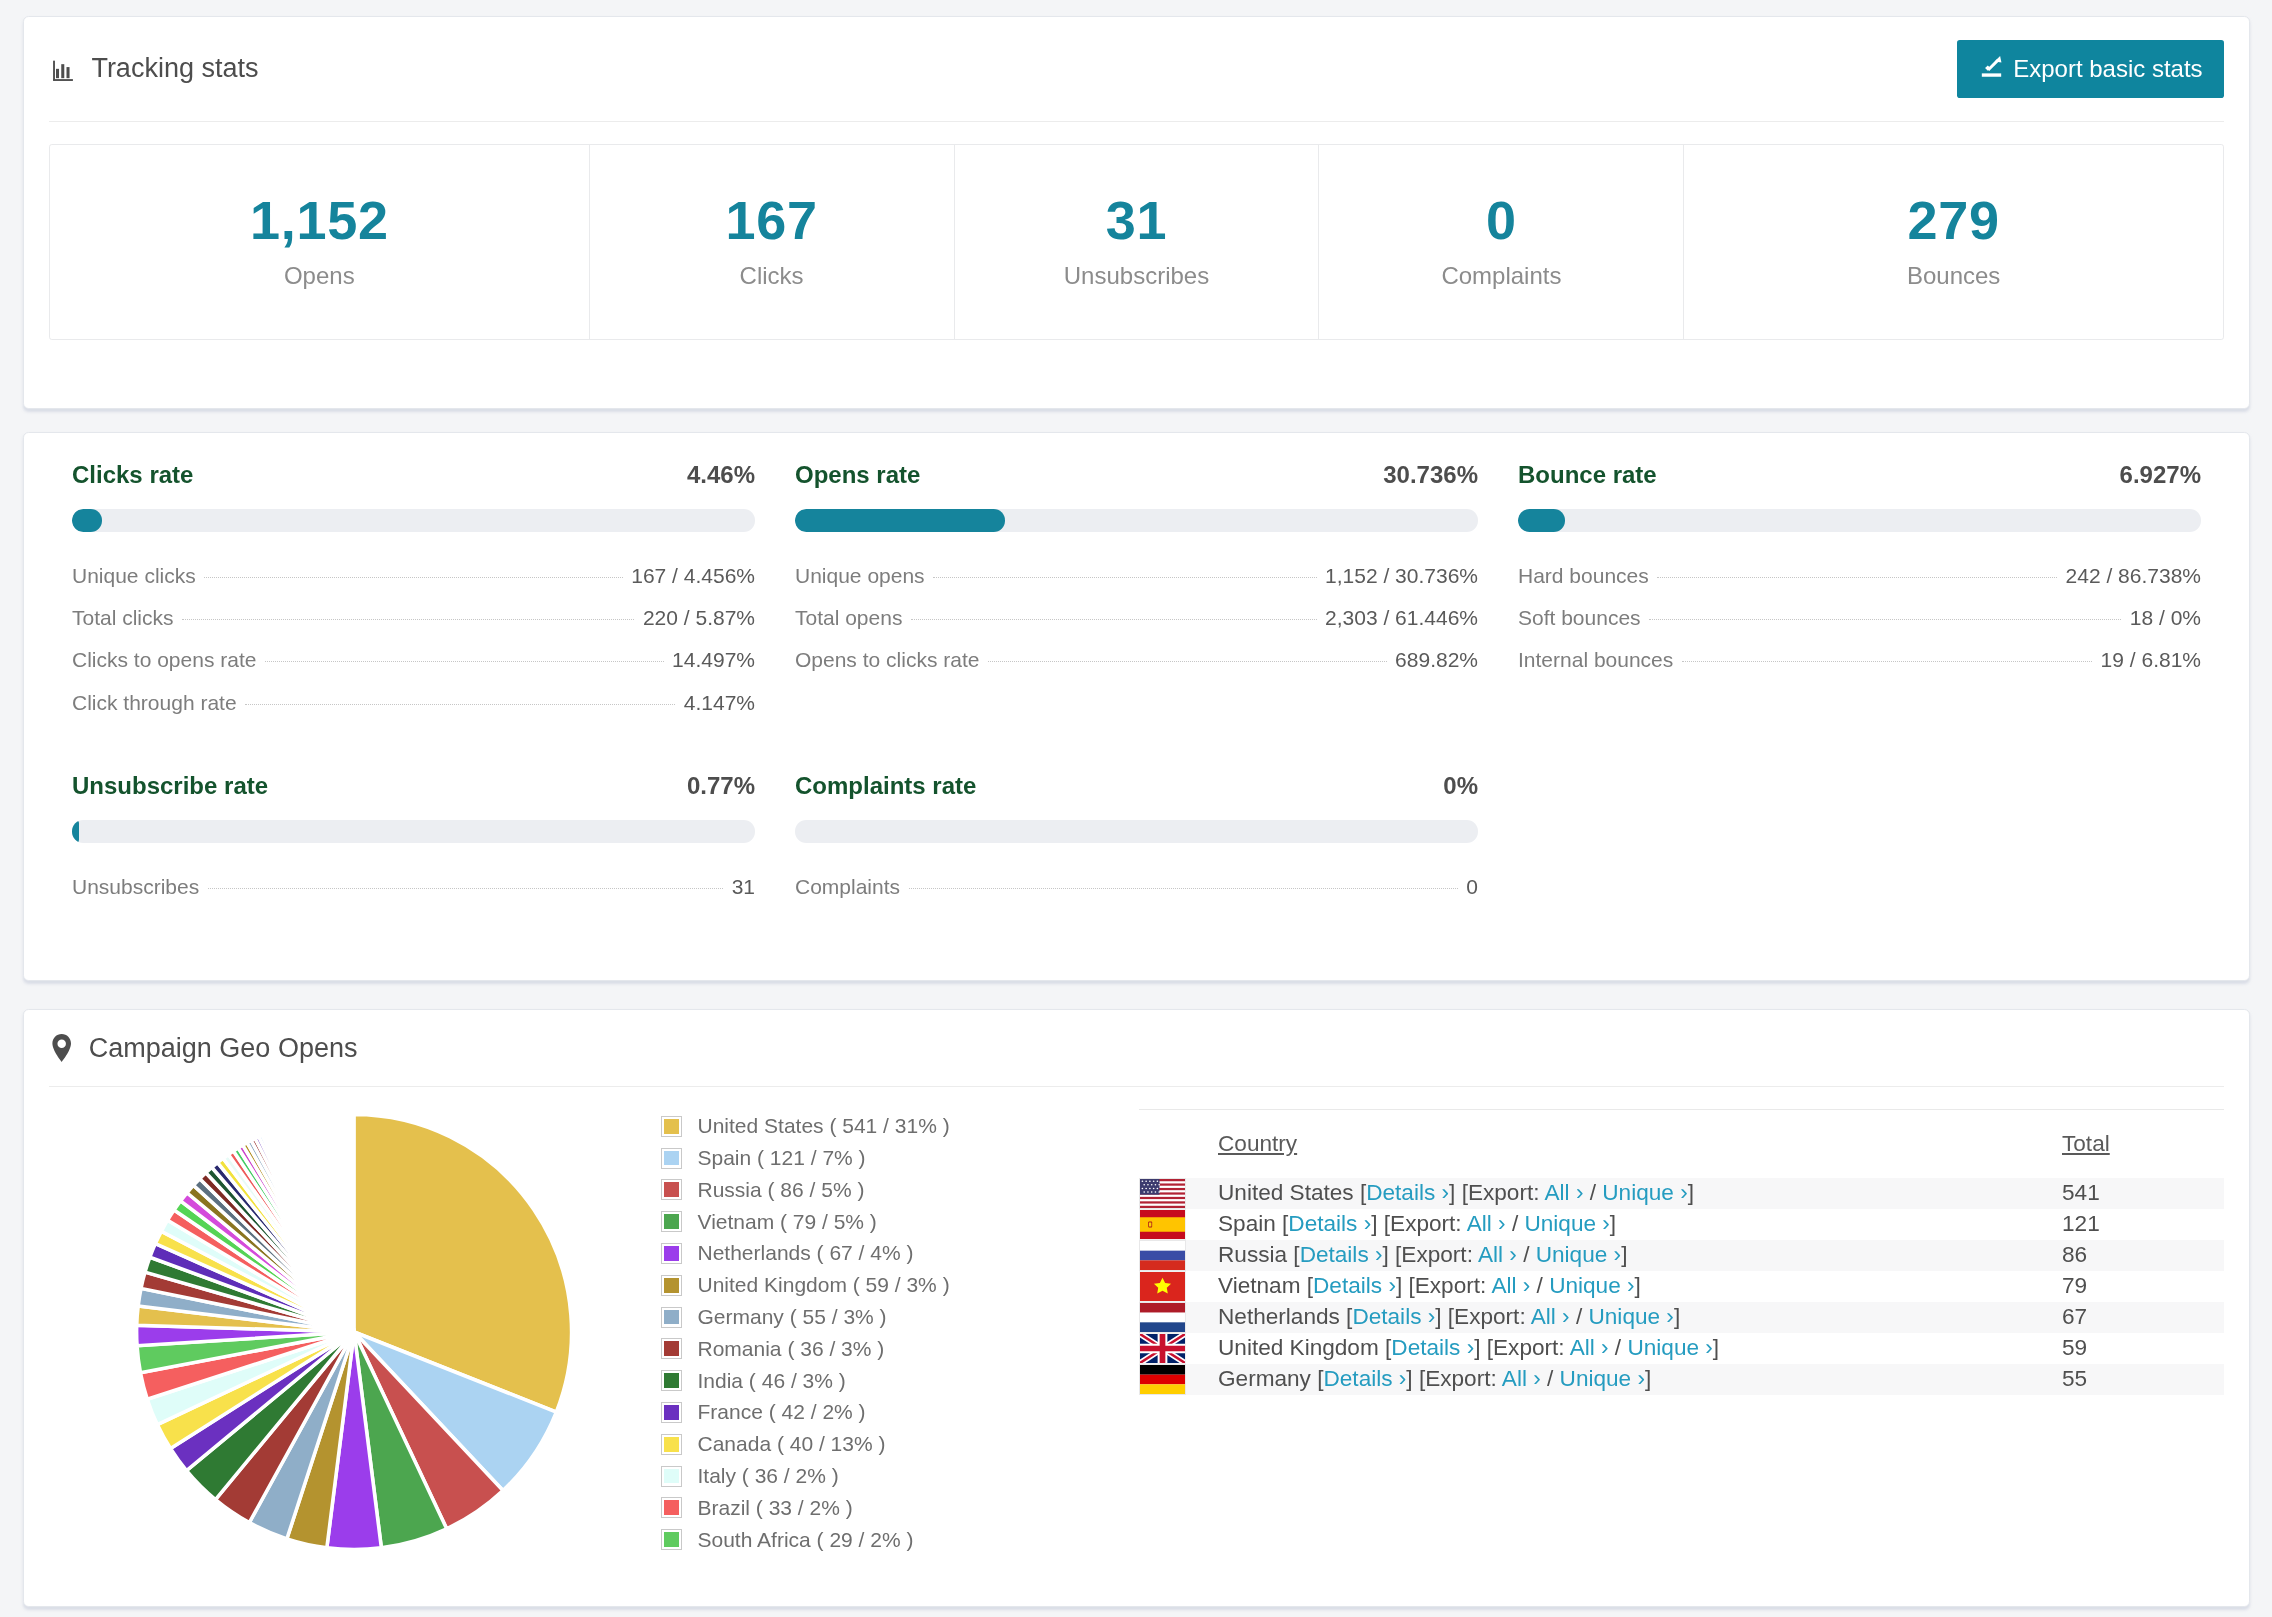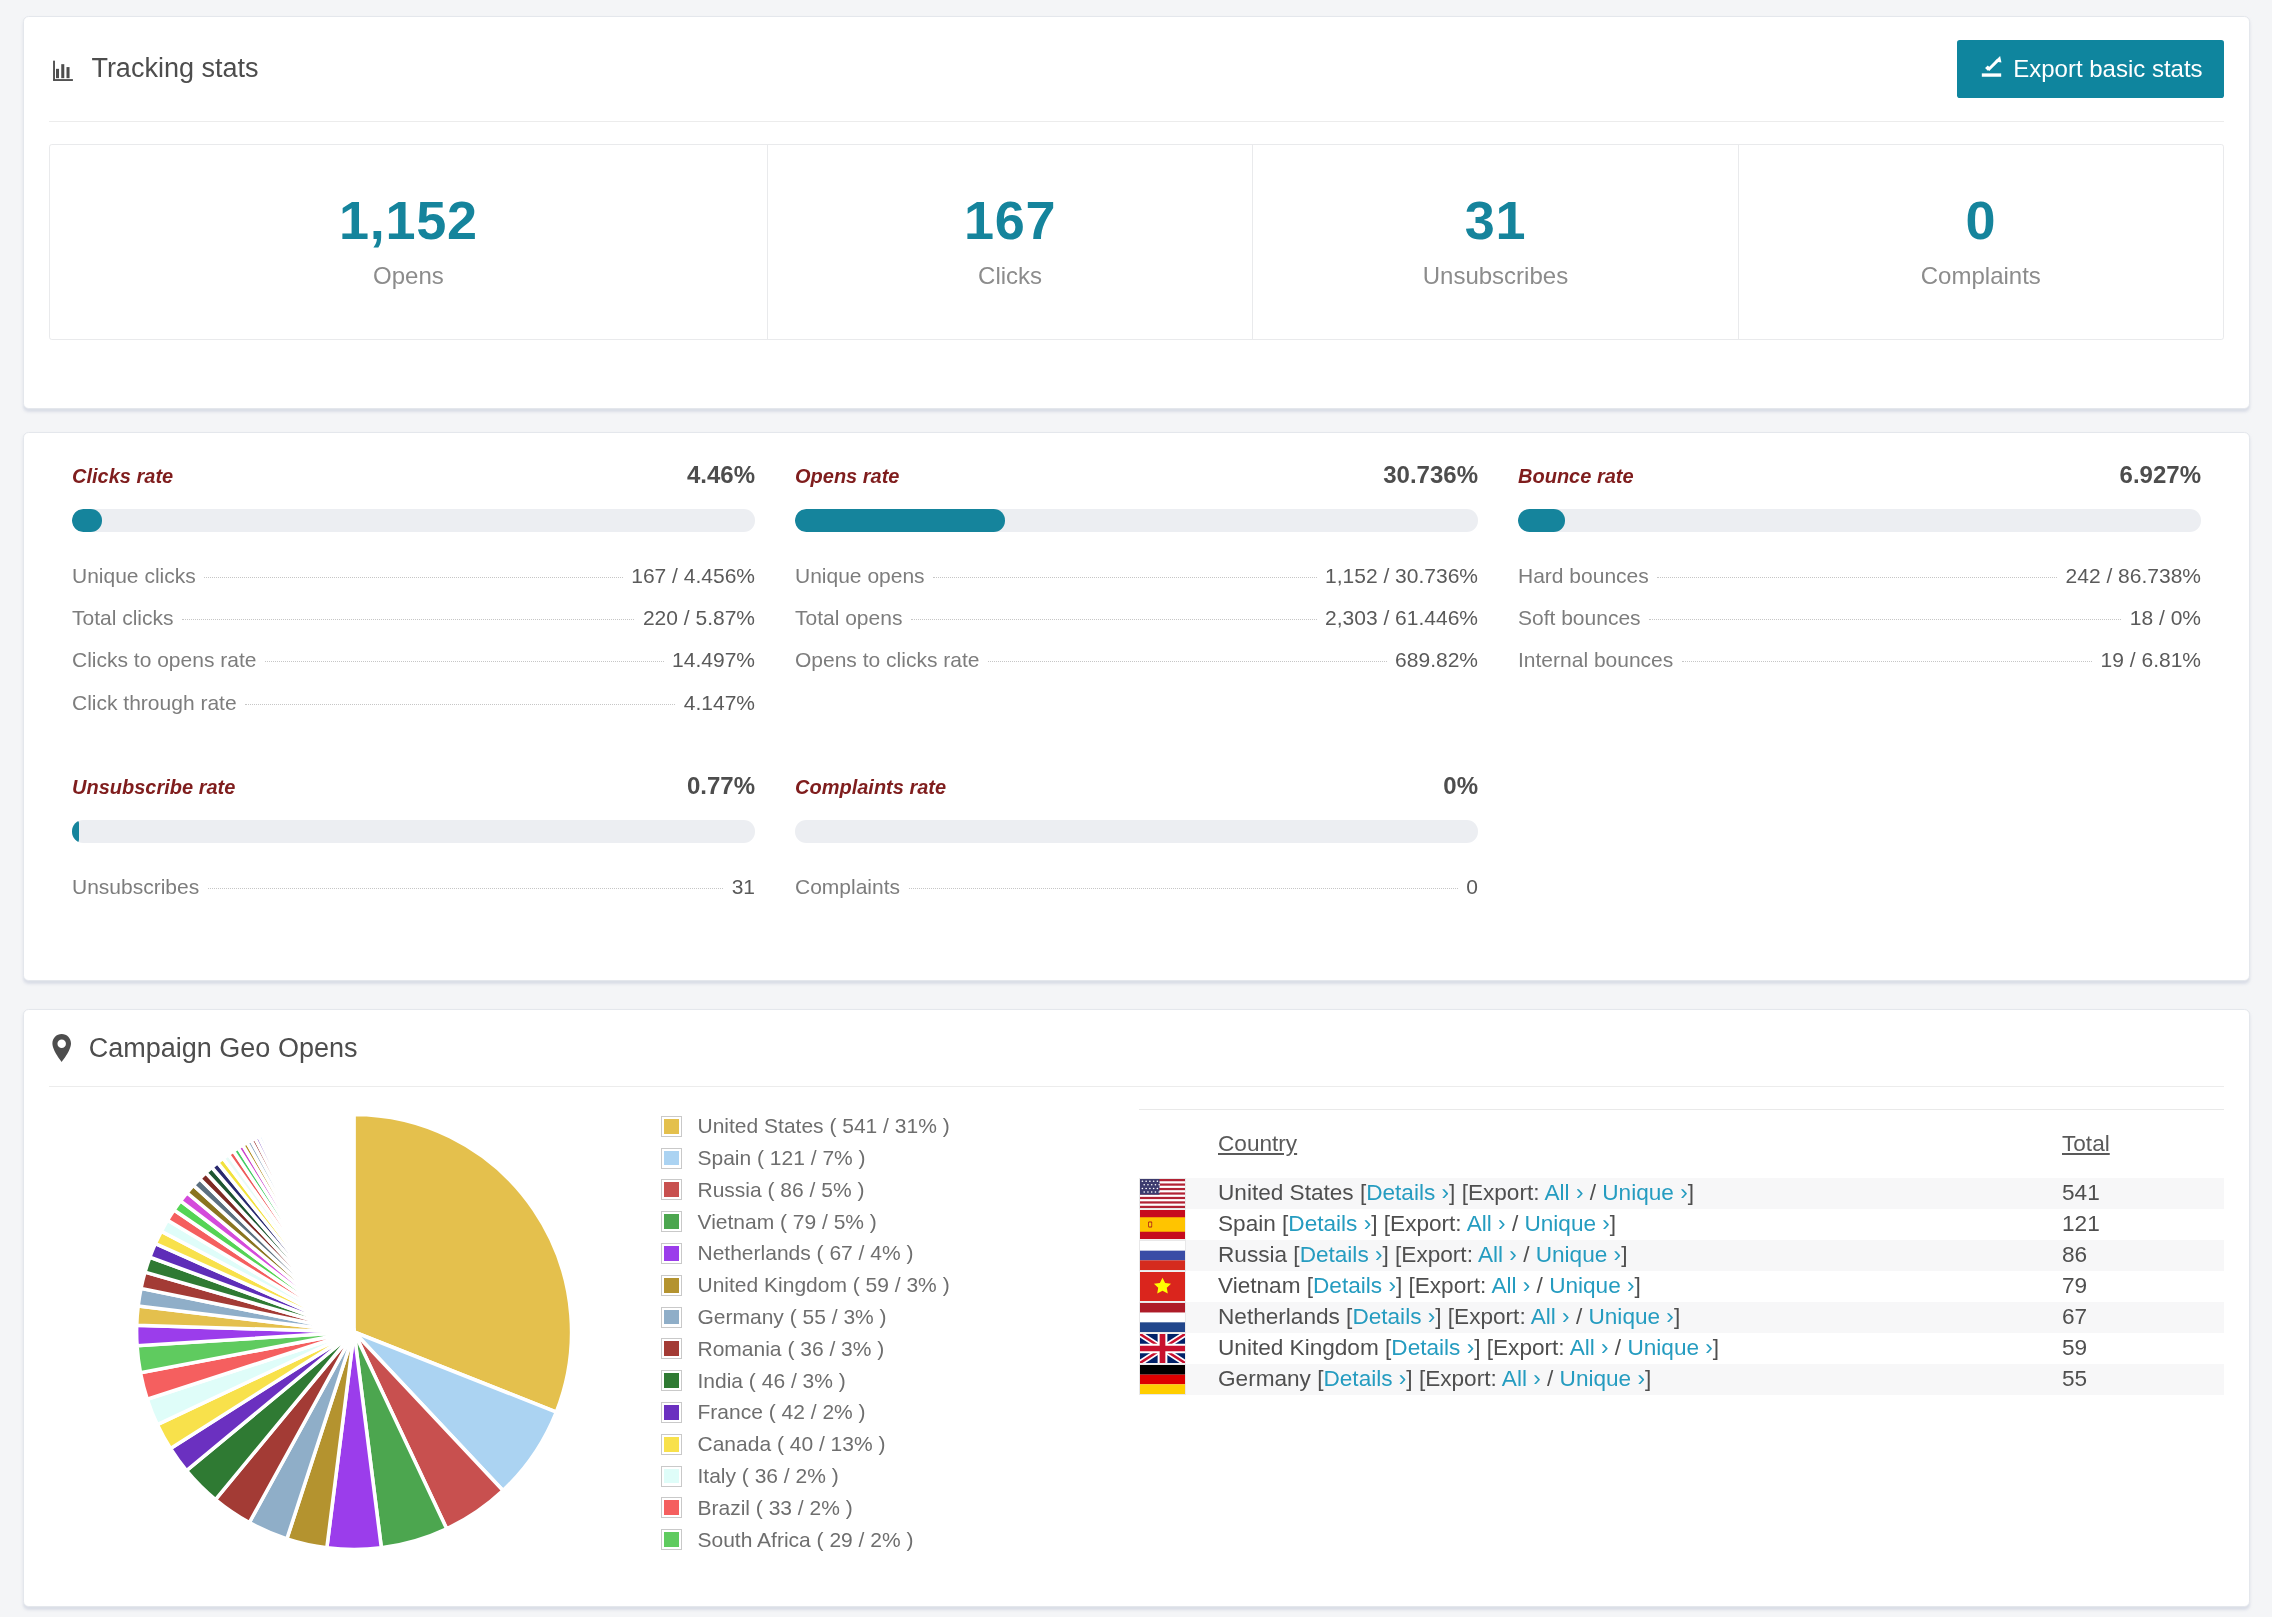--- a/index.html
+++ b/index.html
@@ -51,21 +51,21 @@
   .stat-label { font-size:24px; color:#8c8c8c; margin-top:11.3px; }
 
   
   .rates-card { padding:28px 25px 64px; margin-top:22.6px; }
   .rates-grid {
     display:grid; grid-template-columns:1fr 1fr 1fr;
     column-gap:40px; row-gap:40px;
     margin:0 23px;
   }
   .rate-head { display:flex; justify-content:space-between; align-items:baseline; }
-  .rate-title { font-size:20px; font-weight:700; color:#7f1d1d;font-style:italic; }
+  .rate-title { font-size:24px; font-weight:700; color:#14532d; }
   .rate-value { font-size:24px; font-weight:700; color:#4d4d4d; }
   .rate-bar {
     height:22.6px; background:#eceef2; border-radius:11.3px;
     margin:20px 0 31px; overflow:hidden; position:relative;
   }
   .rate-bar-fill { height:100%; background:#15849c; border-radius:11.3px; }
   .rate-row {
     display:flex; align-items:baseline;
     font-size:21px; line-height:25.4px; margin-bottom:17px;
   }
@@ -145,20 +145,24 @@
   <div class="stat-cell">
     <div class="stat-value">31</div>
     <div class="stat-label">Unsubscribes</div>
   </div>
 
   <div class="stat-cell">
     <div class="stat-value">0</div>
     <div class="stat-label">Complaints</div>
   </div>
 
+  <div class="stat-cell wide">
+    <div class="stat-value">279</div>
+    <div class="stat-label">Bounces</div>
+  </div>
 </div>
 </div>
 
 <div class="card rates-card">
   <div class="rates-grid" id="rates-grid">
   <div class="rate-section">
     <div class="rate-head">
       <span class="rate-title">Clicks rate</span>
       <span class="rate-value">4.46%</span>
     </div>

